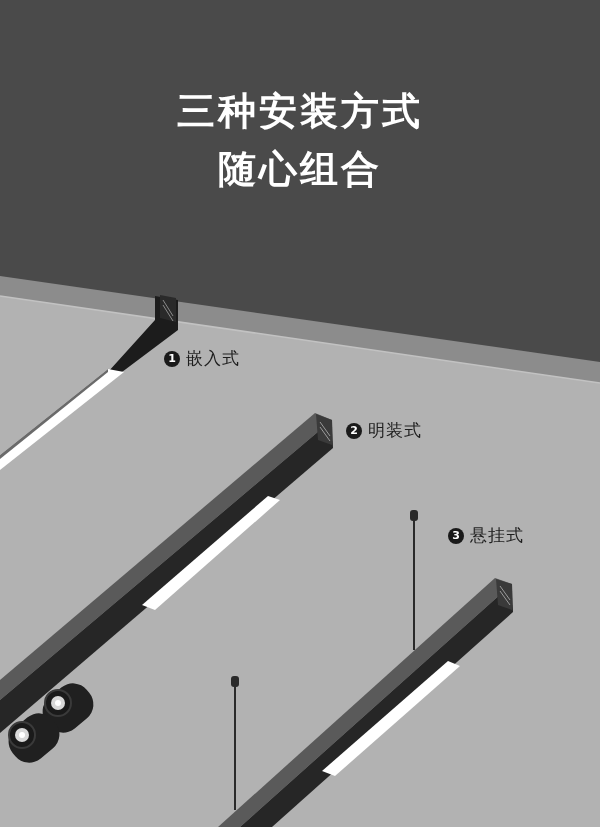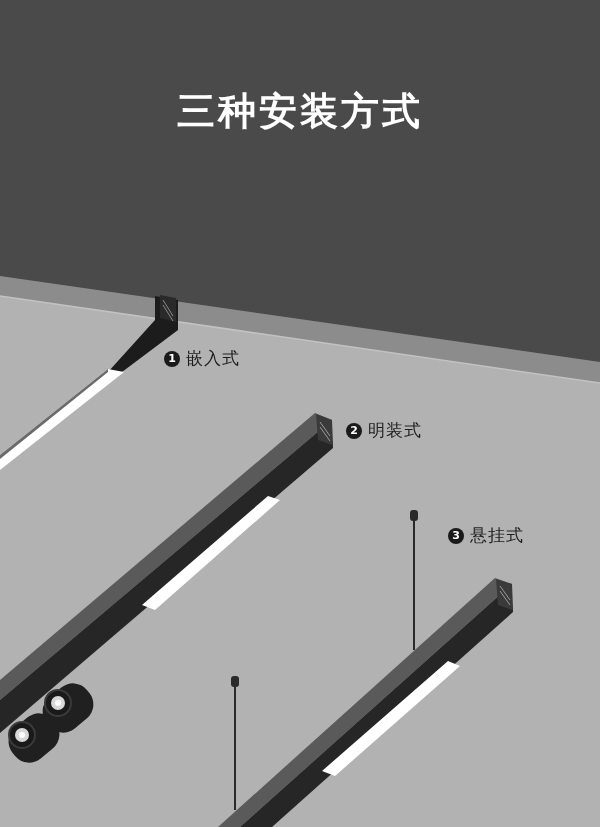--- a/index.html
+++ b/index.html
@@ -85,20 +85,21 @@
     <polygon points="496,579 512,584 512,610 498,605" fill="#3a3a3a"></polygon>
     <line x1="500" y1="586" x2="510" y2="600" stroke="#9a9a9a" stroke-width="1"></line>
     <line x1="500" y1="591" x2="510" y2="605" stroke="#9a9a9a" stroke-width="1"></line>
 
     <polygon points="448,661 460,666 335,776 322,771" fill="#ffffff"></polygon>
   </g>
 </svg>
 
 <div class="headline">
   <div>三种安装方式</div>
+  <div>随心组合</div>
 </div>
 
 <div class="label" style="left:164px; top:347px;">
   <span class="badge">1</span>
   <span>嵌入式</span>
 </div>
 
 <div class="label" style="left:346px; top:419px;">
   <span class="badge">2</span>
   <span>明装式</span>

